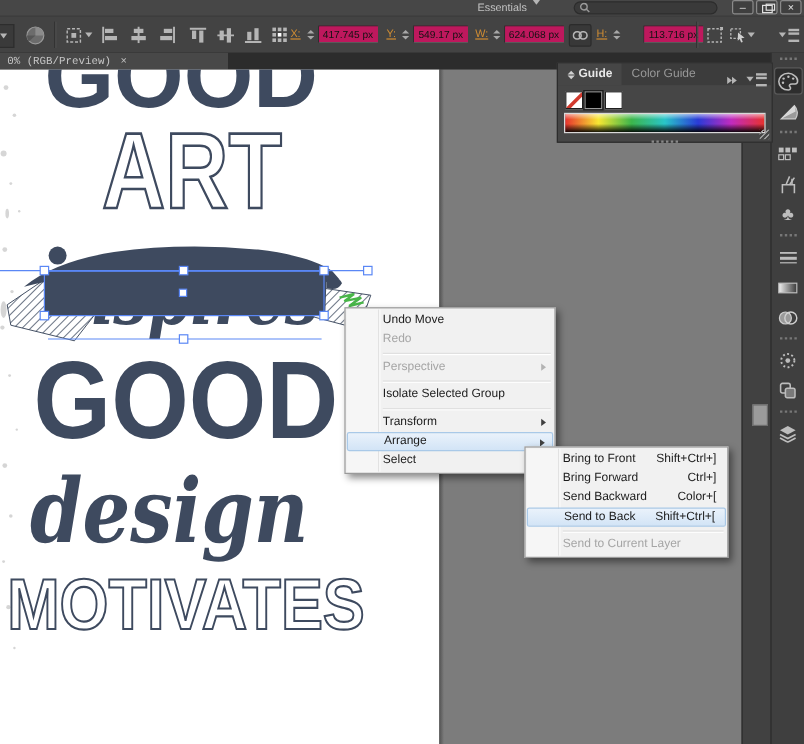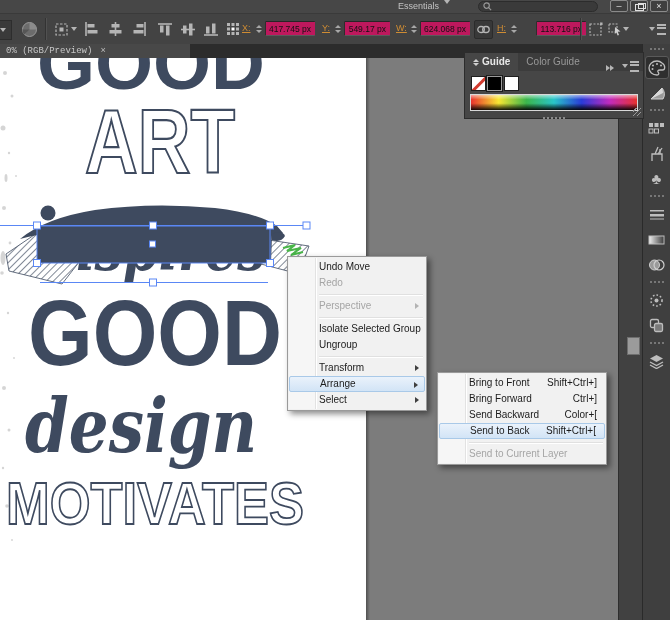--- a/index.html
+++ b/index.html
@@ -426,29 +426,28 @@
     </div>
   </div>
   <div class="swatch sw-none"></div>
   <div class="swatch sw-black"></div>
   <div class="swatch sw-white"></div>
   <div class="spectrum"></div>
   <div class="cp-grip"></div>
   <div class="cp-bottomdots"></div>
 </div>
 
-<div class="abs menu" style="left:287px;top:256px;width:140px;box-sizing:border-box;">
+<div class="abs menu" style="left:287px;top:256px;width:176px;box-sizing:border-box;">
   <div class="gutter"></div>
   <div class="mi"><span>Undo Move</span></div>
   <div class="mi disabled"><span>Redo</span></div>
   <div class="msep"></div>
   <div class="mi disabled"><span>Perspective</span><span class="subarrow"></span></div>
   <div class="msep"></div>
   <div class="mi"><span>Isolate Selected Group</span></div>
-  <div class="mi"><span>Ungroup</span></div>
   <div class="msep"></div>
   <div class="mi"><span>Transform</span><span class="subarrow"></span></div>
   <div class="mi hl"><span>Arrange</span><span class="subarrow"></span></div>
   <div class="mi"><span>Select</span><span class="subarrow"></span></div>
 </div>
 
 <div class="abs menu" style="left:437px;top:372px;width:170px;box-sizing:border-box;">
   <div class="gutter"></div>
   <div class="mi">
     <span>Bring to Front</span><span class="sc">Shift+Ctrl+]</span>

